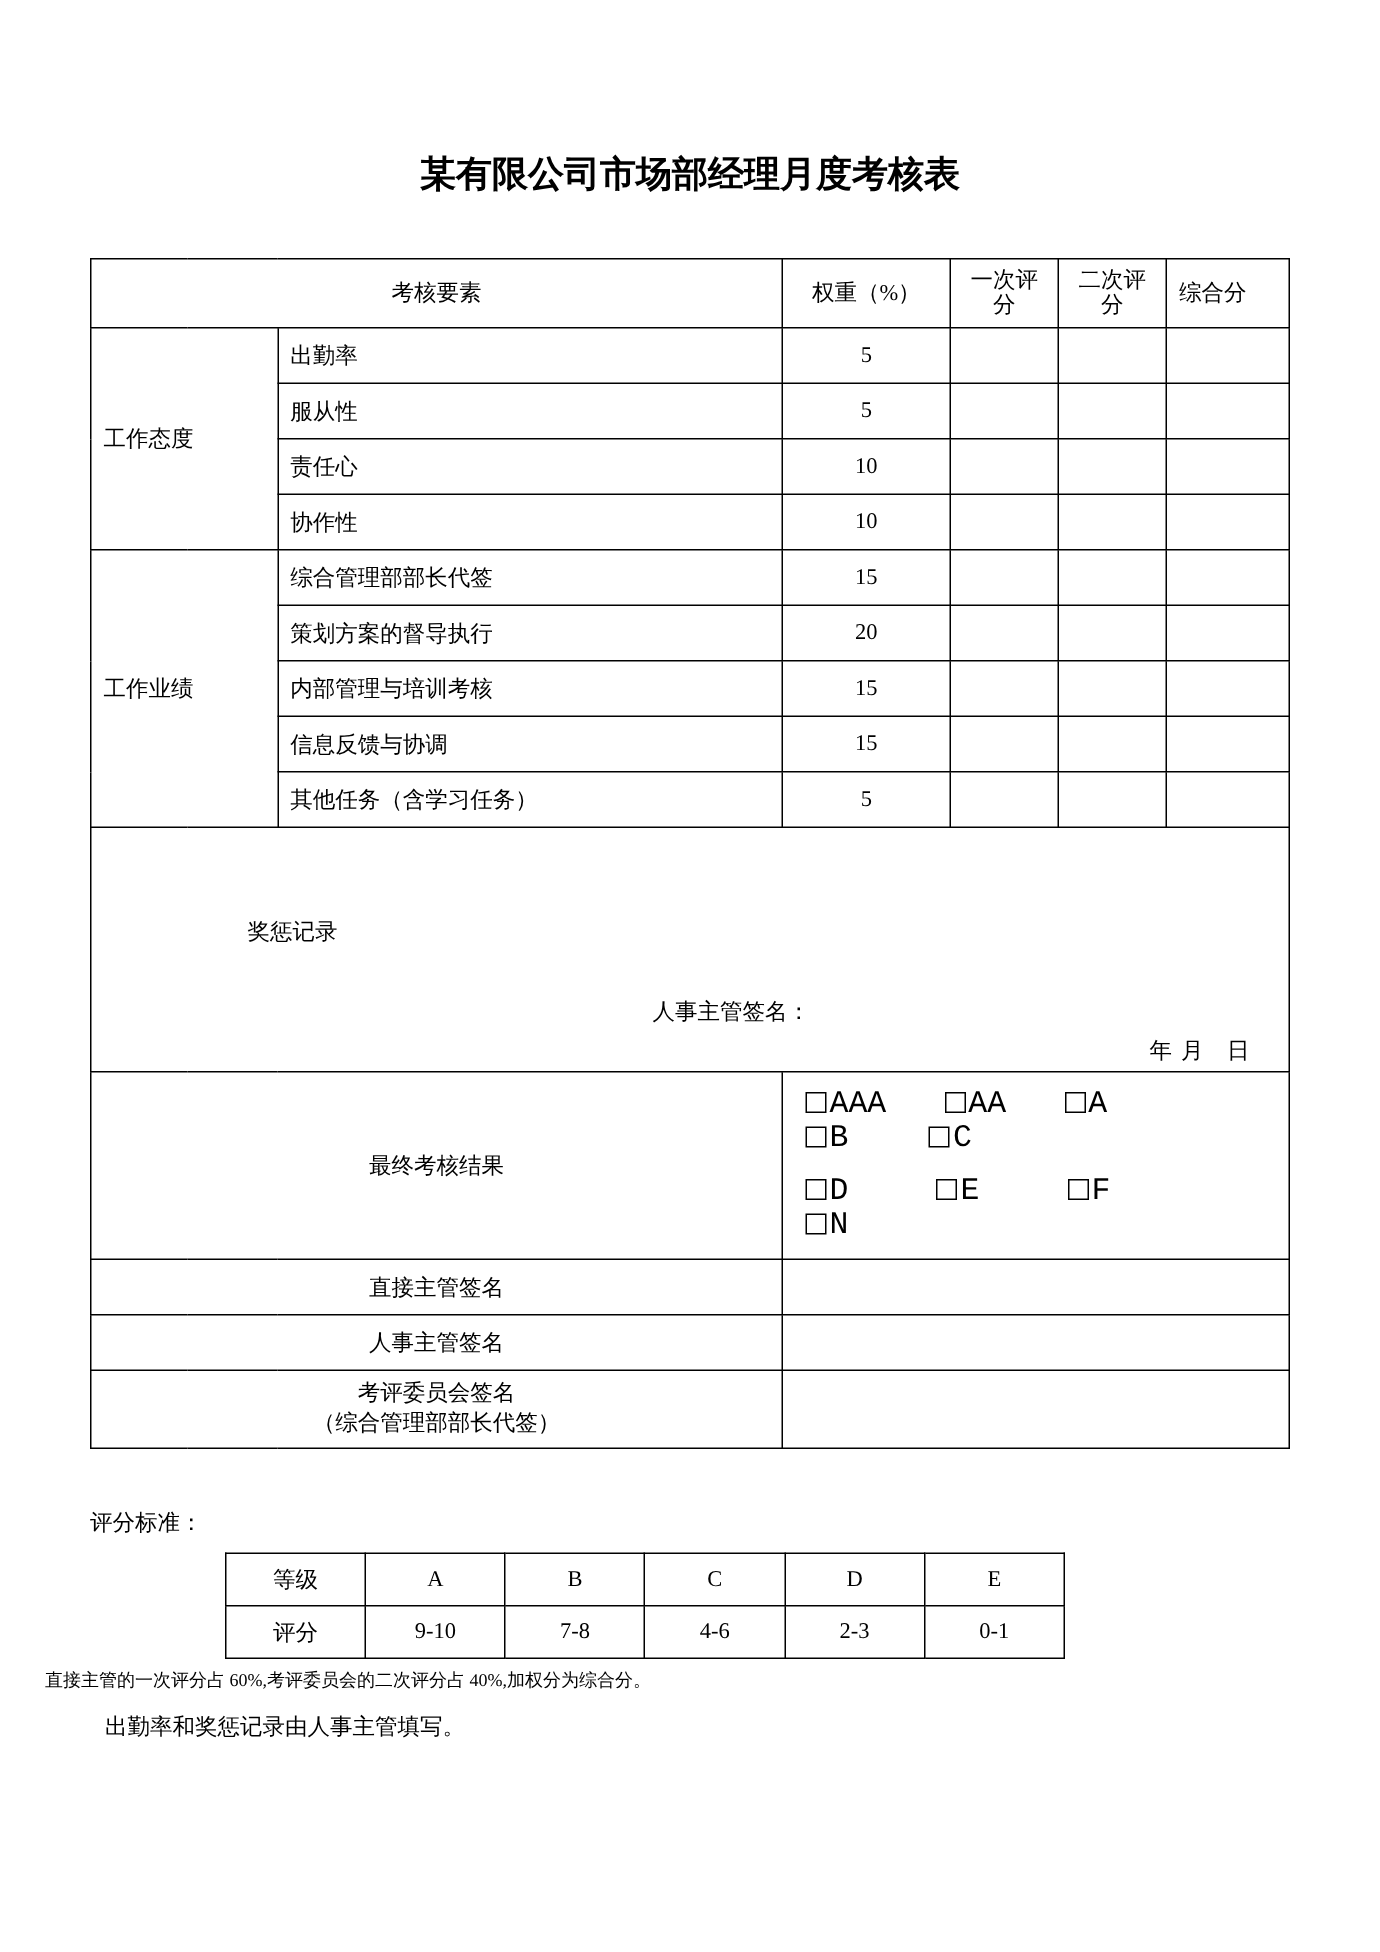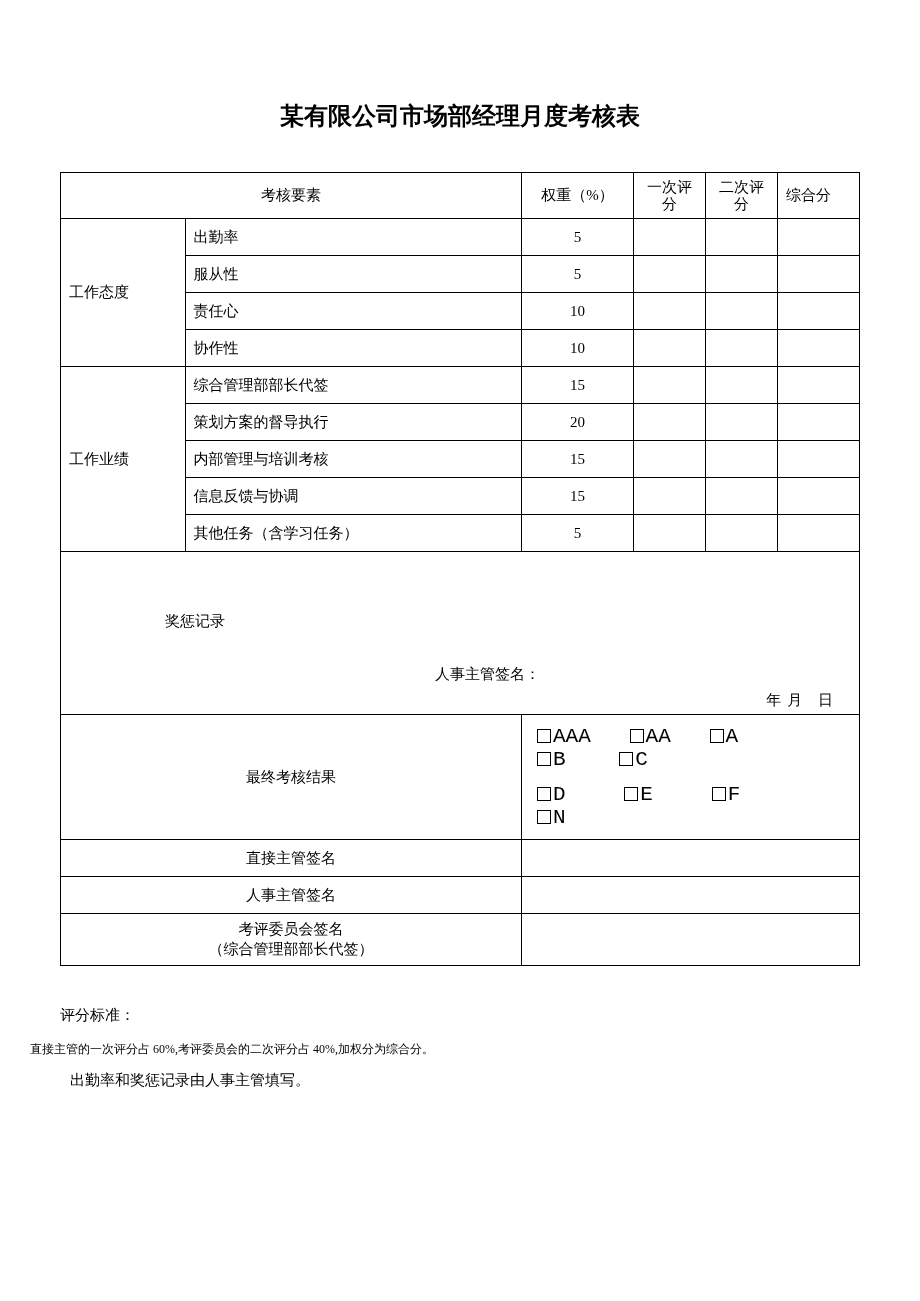--- a/index.html
+++ b/index.html
@@ -174,17 +174,33 @@
     </td>
     <td colspan="4"></td>
   </tr>
 </tbody>
   </table>
 
 <div class="section-label">评分标准：</div>
 
 <table class="criteria-table">
   <tbody>
+      <tr>
+    <td>等级</td>
+    <td>A</td>
+    <td>B</td>
+    <td>C</td>
+    <td>D</td>
+    <td>E</td>
+  </tr>
+  <tr>
+    <td>评分</td>
+    <td>9-10</td>
+    <td>7-8</td>
+    <td>4-6</td>
+    <td>2-3</td>
+    <td>0-1</td>
+  </tr>
 </tbody>
   </table>
 
 <div class="note">直接主管的一次评分占 60%,考评委员会的二次评分占 40%,加权分为综合分。</div>
 <div class="note2">出勤率和奖惩记录由人事主管填写。</div>
 
 </body></html>

